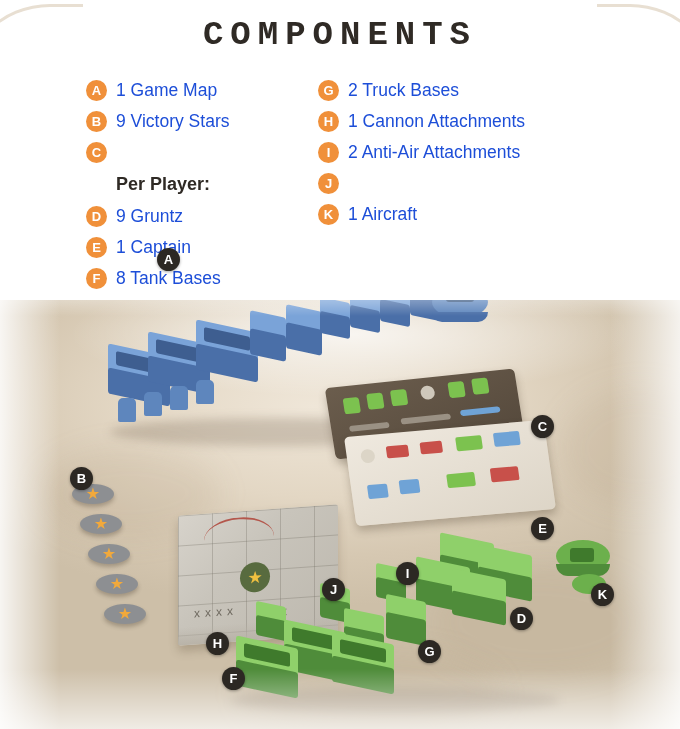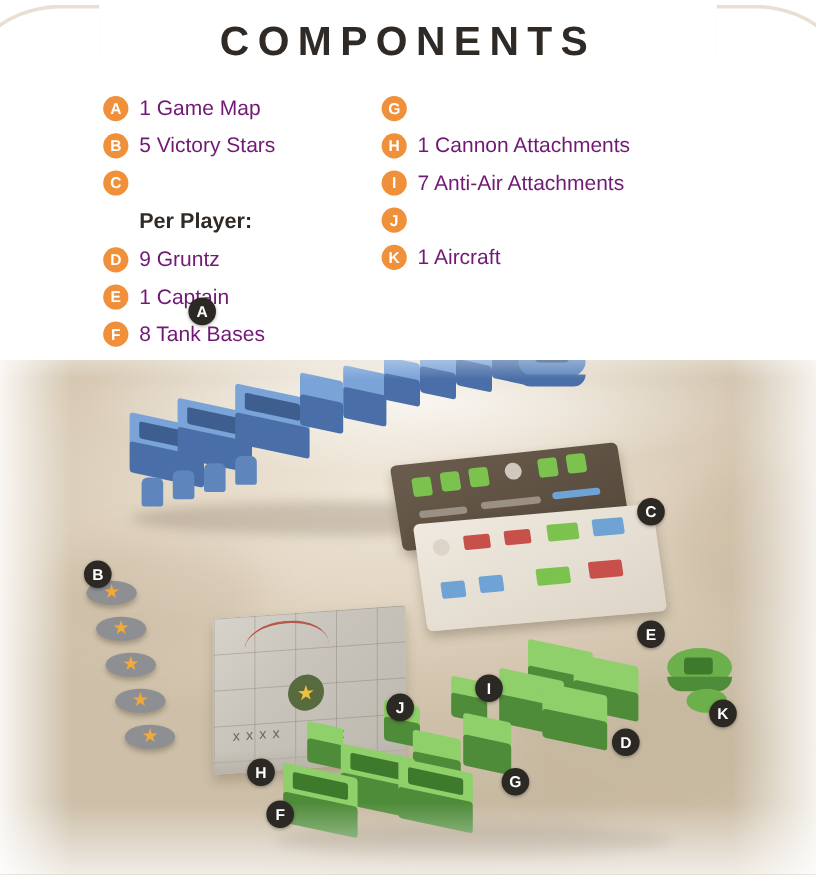--- a/index.html
+++ b/index.html
@@ -51,21 +51,21 @@
     border-top-right-radius: 90px;
     z-index: 6;
   }
 
   .title {
     position: absolute;
     top: 16px;
     left: 0;
     width: 680px;
     text-align: center;
-    font-family: Liberation Sans, sans-serif;
+    font-family: Liberation Mono, monospace;
     font-weight: bold;
     font-size: 34px;
     letter-spacing: 7px;
     color: #2f2a25;
     z-index: 8;
   }
 
   
   .list-wrap {
     position: absolute;
@@ -101,21 +101,21 @@
     font-size: 13px;
     font-weight: bold;
     font-family: "Liberation Sans", sans-serif;
     display: flex;
     align-items: center;
     justify-content: center;
     margin-right: 9px;
   }
   .row-label {
     font-size: 17.5px;
-    color: #701a75;
+    color: #1d4ed8;
     font-family: "Liberation Sans", sans-serif;
     white-space: nowrap;
   }
   .subhead {
     display: flex;
     align-items: center;
     height: 27px;
     padding-left: 30px;
     font-size: 18px;
     font-weight: bold;
@@ -457,21 +457,21 @@
 
   <div class="list-wrap">
 
     <div class="col left">
       <div class="row">
         <span class="badge">A</span>
         <span class="row-label">1 Game Map</span>
       </div>
       <div class="row">
         <span class="badge">B</span>
-        <span class="row-label">5 Victory Stars</span>
+        <span class="row-label">9 Victory Stars</span>
       </div>
       <div class="row">
         <span class="badge">C</span>
       </div>
 
       <div class="subhead">Per Player:</div>
 
       <div class="row">
         <span class="badge">D</span>
         <span class="row-label">9 Gruntz</span>
@@ -482,28 +482,29 @@
       </div>
       <div class="row">
         <span class="badge">F</span>
         <span class="row-label">8 Tank Bases</span>
       </div>
     </div>
 
     <div class="col right">
       <div class="row">
         <span class="badge">G</span>
+        <span class="row-label">2 Truck Bases</span>
       </div>
       <div class="row">
         <span class="badge">H</span>
         <span class="row-label">1 Cannon Attachments</span>
       </div>
       <div class="row">
         <span class="badge">I</span>
-        <span class="row-label">7 Anti-Air Attachments</span>
+        <span class="row-label">2 Anti-Air Attachments</span>
       </div>
       <div class="row">
         <span class="badge">J</span>
       </div>
       <div class="row">
         <span class="badge">K</span>
         <span class="row-label">1 Aircraft</span>
       </div>
     </div>
 

